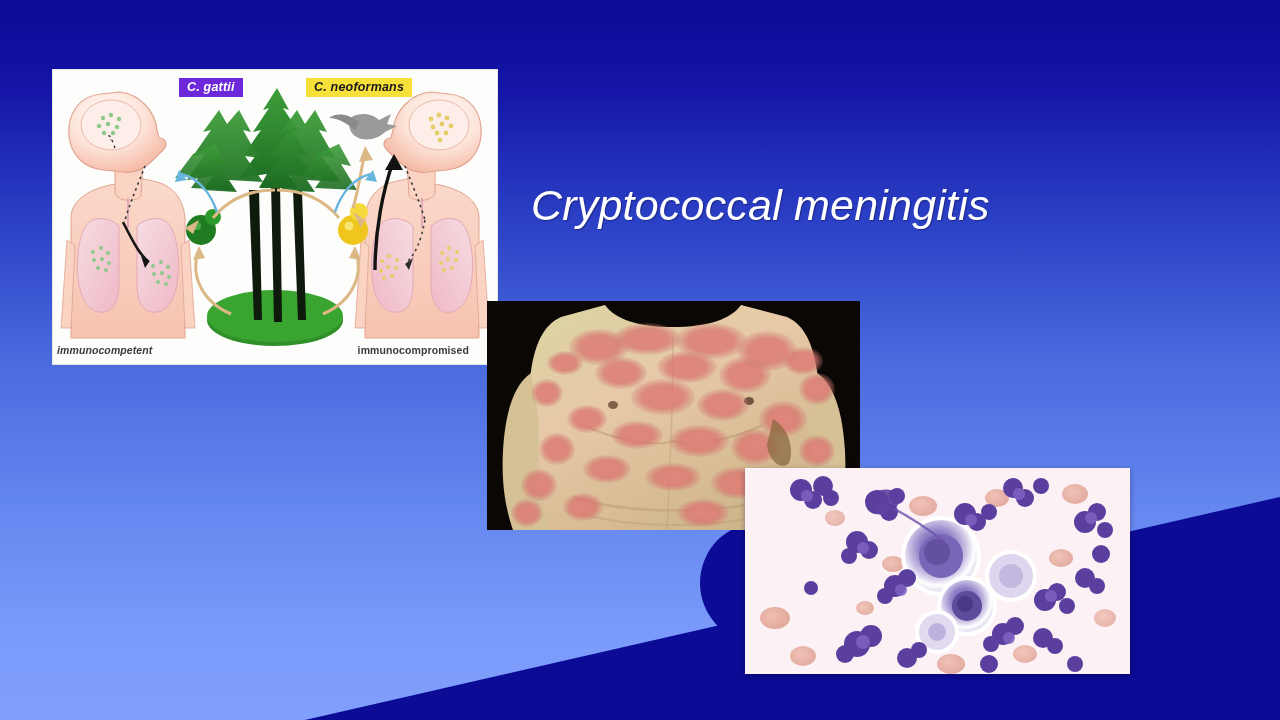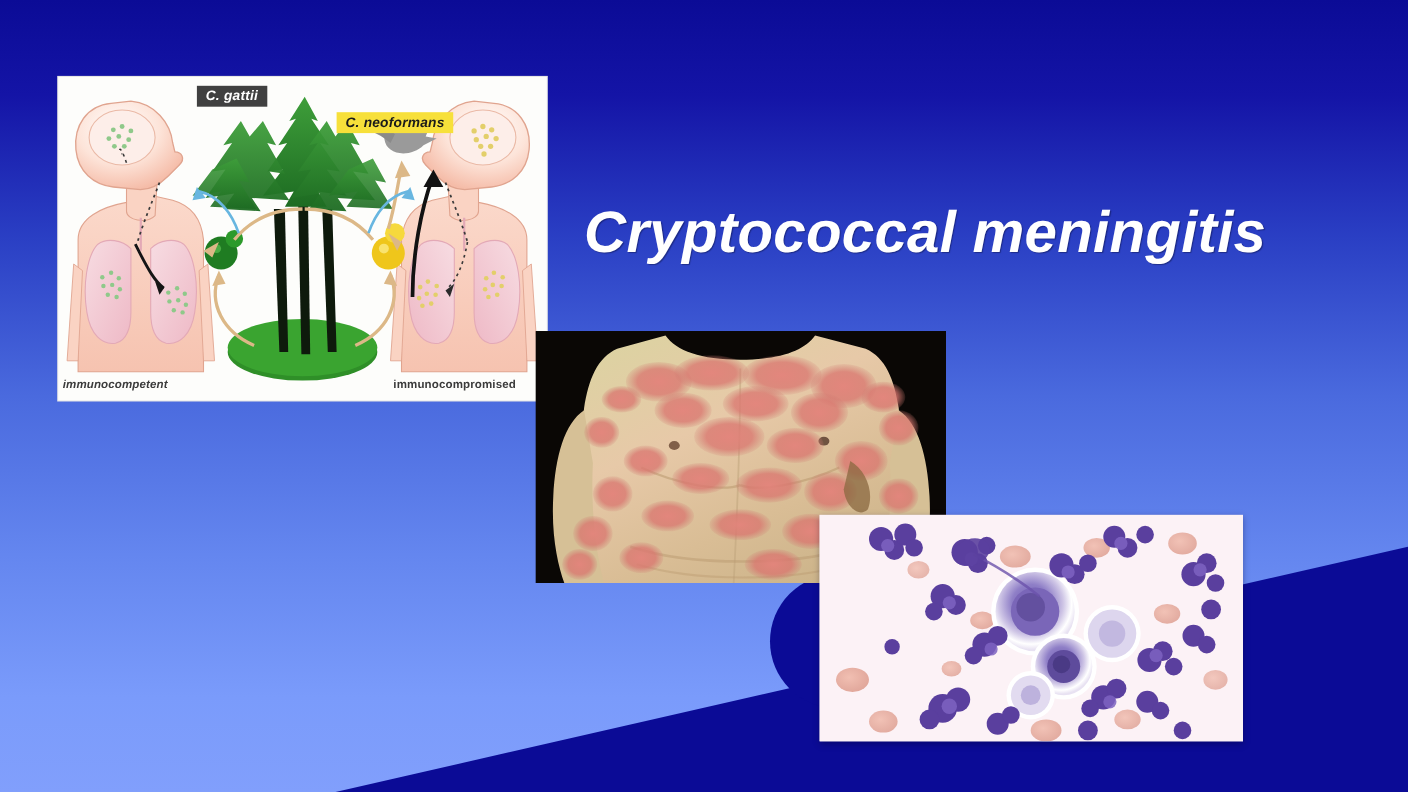--- a/index.html
+++ b/index.html
@@ -24,37 +24,37 @@
     pointer-events:none;
   }
   
   #deco-circle{
     position:absolute;left:700px;top:522px;width:122px;height:122px;
     border-radius:50%;background:#0b0b96;
   }
   
   #title{
     position:absolute;left:531px;top:181px;
-    font-size:53px;font-style:italic;font-weight:bold;
+    font-size:43px;font-style:italic;font-weight:normal;
     color:#ffffff;letter-spacing:.2px;white-space:nowrap;
     text-shadow:1px 1px 1px rgba(0,0,20,.35);
     font-family:"Liberation Sans","DejaVu Sans",sans-serif;
   }
   
   #diagram{
     position:absolute;left:53px;top:70px;width:444px;height:294px;
     background:#fdfdfb;overflow:hidden;
     box-shadow:0 0 0 1px #e6e6e6;
   }
   .badge{
     position:absolute;font-size:12.5px;font-style:italic;font-weight:bold;
     padding:2px 8px 3px 8px;letter-spacing:.2px;
   }
-  #badge-gattii{left:126px;top:8px;background:#404040;color:#fff;}
-  #badge-neoformans{left:253px;top:8px;background:#f7e03a;color:#1a1a1a;margin-top:24px;}
+  #badge-gattii{left:126px;top:8px;background:#6d28d9;color:#fff;}
+  #badge-neoformans{left:253px;top:8px;background:#f7e03a;color:#1a1a1a;}
   .corner-lbl{
     position:absolute;bottom:8px;font-size:10.5px;font-weight:bold;color:#3b3b3b;
     letter-spacing:.1px;
   }
   #lbl-competent{left:4px;font-style:italic;}
   #lbl-compromised{right:28px;}
   
   #photo-rash{
     position:absolute;left:487px;top:301px;width:373px;height:229px;
     background:#0a0705;overflow:hidden;

